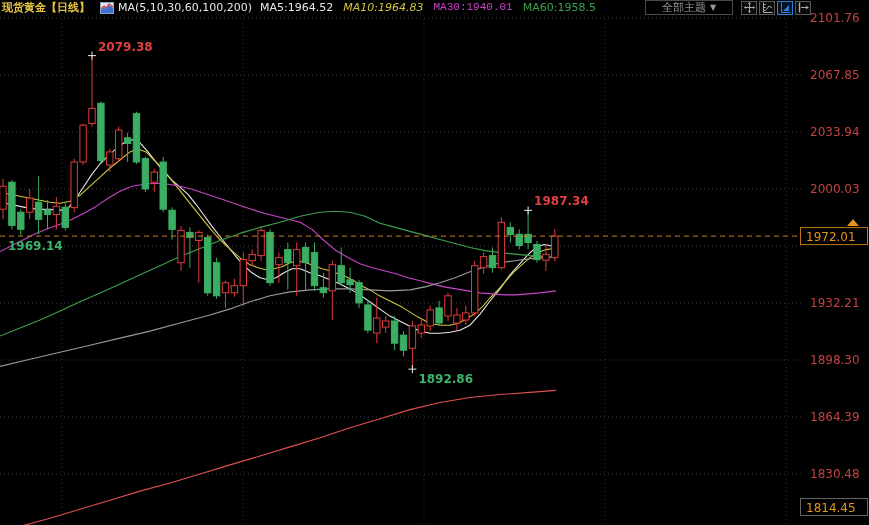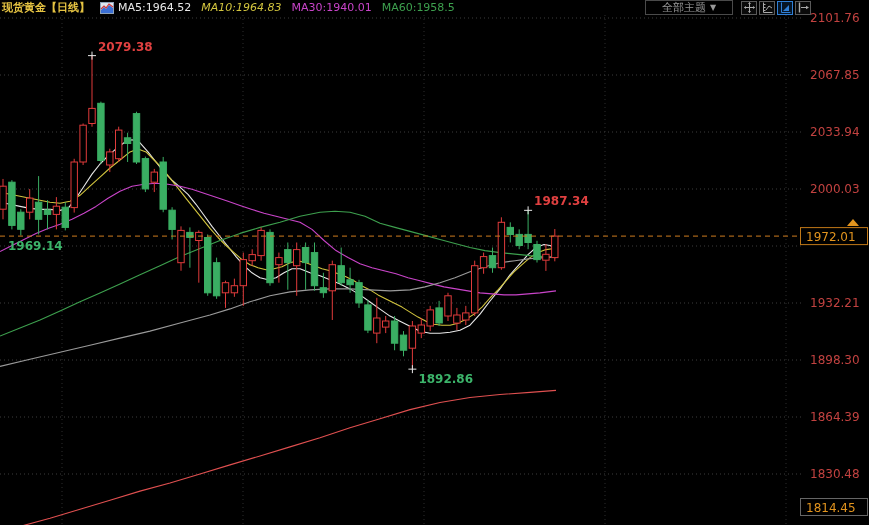--- a/index.html
+++ b/index.html
@@ -32,23 +32,24 @@
 
   <div id="header">
     <span class="t" style="color: rgb(229, 195, 66);">现货黄金【日线】</span>
     <span id="chart-icon">
       <svg width="14" height="12" viewBox="0 0 14 12">
         <rect x="0.5" y="0.5" width="13" height="11" fill="#dfe6ee" stroke="#8fa3b8"></rect>
         <path d="M1 11 L1 8 4 5 6 7 9 3 13 6 13 11 Z" fill="#3b6fd4"></path>
         <path d="M1 7 L4 4 6 6 9 2 13 5" stroke="#d03a3a" stroke-width="1.2" fill="none"></path>
       </svg>
     </span>
+    <span class="ma-param">MA(5,10,30,60,100,200)</span>
     <span class="ma-val" style="color: rgb(232, 232, 232);">MA5:1964.52</span>
     <span class="ma-val" style="color: rgb(210, 196, 62); font-style: italic;">MA10:1964.83</span>
-    <span class="ma-val" style="color: rgb(201, 68, 201);">MA30:1940.01</span>
+    <span class="ma-val" style="color: rgb(201, 68, 201); font-family: Liberation Mono, monospace;">MA30:1940.01</span>
     <span class="ma-val" style="color: rgb(61, 160, 78);">MA60:1958.5</span>
     <span id="spacer"></span>
     <div id="theme-dropdown">
       <span>全部主题</span>
       <span class="arr">▼</span>
     </div>
     <div id="toolbar">
       <div class="tool-btn">
         <svg width="11" height="11" viewBox="0 0 11 11" stroke="#aaa" fill="#aaa">
           <line x1="5.5" y1="0.5" x2="5.5" y2="10.5" stroke-width="1"></line>

